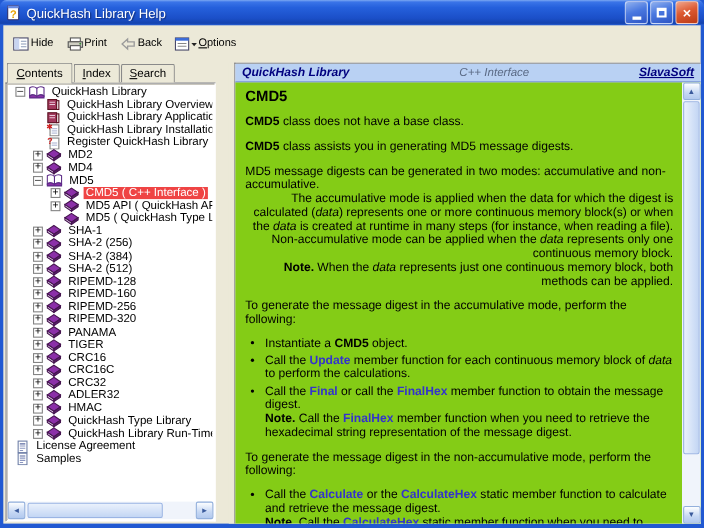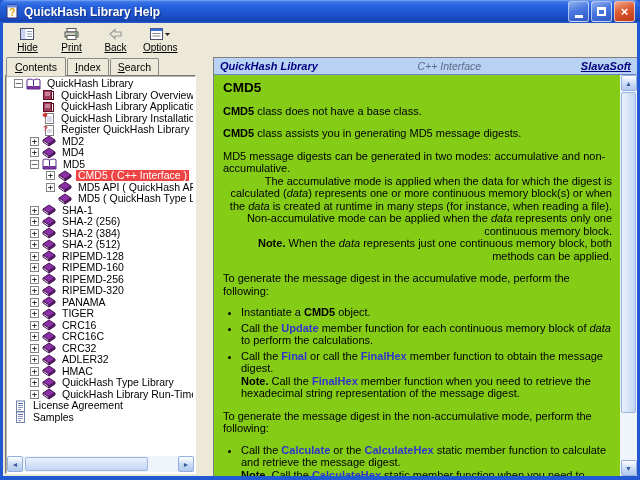--- a/index.html
+++ b/index.html
@@ -2,34 +2,34 @@
 <html><head>
 <meta charset="utf-8">
 <style>
   html,body{margin:0;padding:0;background:#555;}
   body{width:640px;height:480px;overflow:hidden;font-family:"Liberation Sans",sans-serif;}
   .frame{width:640px;height:480px;box-sizing:border-box;background:#2159d2;display:flex;flex-direction:column;}
   
   .titlebar{height:23px;flex:none;border-radius:6px 6px 0 0;display:flex;align-items:center;padding:0 4px;gap:4px;
     background:linear-gradient(180deg,#7ca8f2 0%,#3a74e8 8%,#2560dc 30%,#1b4fc8 72%,#1443ae 92%,#2a62d8 100%);}
   .titleicon{width:16px;height:16px;flex:none;display:flex;align-items:center;justify-content:center;}
-  .titletext{flex:1;color:#fff;font-weight:bold;font-size:12px;text-shadow:1px 1px 1px #12307e;white-space:nowrap;overflow:hidden;}
+  .titletext{flex:1;color:#fff;font-weight:normal;font-size:12px;text-shadow:1px 1px 1px #12307e;white-space:nowrap;overflow:hidden;}
   .winbtns{display:flex;gap:2px;flex:none;padding-right:1px;}
   .wbtn{width:21px;height:21px;border-radius:3px;border:1px solid rgba(255,255,255,.6);box-sizing:border-box;
     display:flex;align-items:center;justify-content:center;color:#fff;font-size:13px;font-weight:bold;cursor:default;}
   .bmin,.bmax{background:linear-gradient(160deg,#8fb0ef 0%,#4a78e0 45%,#2e55c4 100%);}
   .bclose{background:linear-gradient(160deg,#f0a58b 0%,#dd5a32 45%,#bb3a14 100%);}
   .bmin i{display:block;width:8px;height:3px;background:#fff;margin-top:10px;}
   .bmax i{display:block;width:9px;height:9px;border:2px solid #fff;border-top-width:3px;box-sizing:border-box;}
   
   .client{flex:1;margin:0 3px 4px;background:#ece9d8;display:flex;flex-direction:column;min-height:0;}
   
   .toolbar{height:30px;flex:none;display:flex;align-items:flex-start;padding:2px 4px 0;gap:3px;}
-  .tbtn{display:flex;flex-direction:column;align-items:center;justify-content:center;min-width:33px;height:28px;
-    padding:0 3px;border:1px solid transparent;border-radius:2px;text-decoration:underline;}
+  .tbtn{display:flex;flex-direction:row;align-items:center;justify-content:center;min-width:33px;height:28px;
+    padding:0 3px;border:1px solid transparent;border-radius:2px;}
   .ticon{height:15px;display:flex;align-items:center;}
   .tlabel{font-size:10px;color:#000;line-height:12px;}
   
   .main{flex:1;display:flex;min-height:0;padding-top:2px;}
   .leftpane{width:191px;flex:none;display:flex;flex-direction:column;min-height:0;padding:0 12px 2px 2px;}
   .tabs{height:18px;flex:none;display:flex;align-items:flex-end;padding-left:1px;position:relative;z-index:2;}
   .tab{font-size:10.5px;color:#000;background:#ece9d8;border:1px solid #8a8a8a;border-bottom:none;border-radius:2px 2px 0 0;
     padding:2px 7px;margin-right:1px;position:relative;}
   .tab.active{padding:3px 8px 3px;margin-bottom:-1px;z-index:3;background:#ece9d8;}
   .treebox{flex:1;background:#fff;border:1px solid #7a7a7a;border-right-color:#fff;border-bottom-color:#fff;

